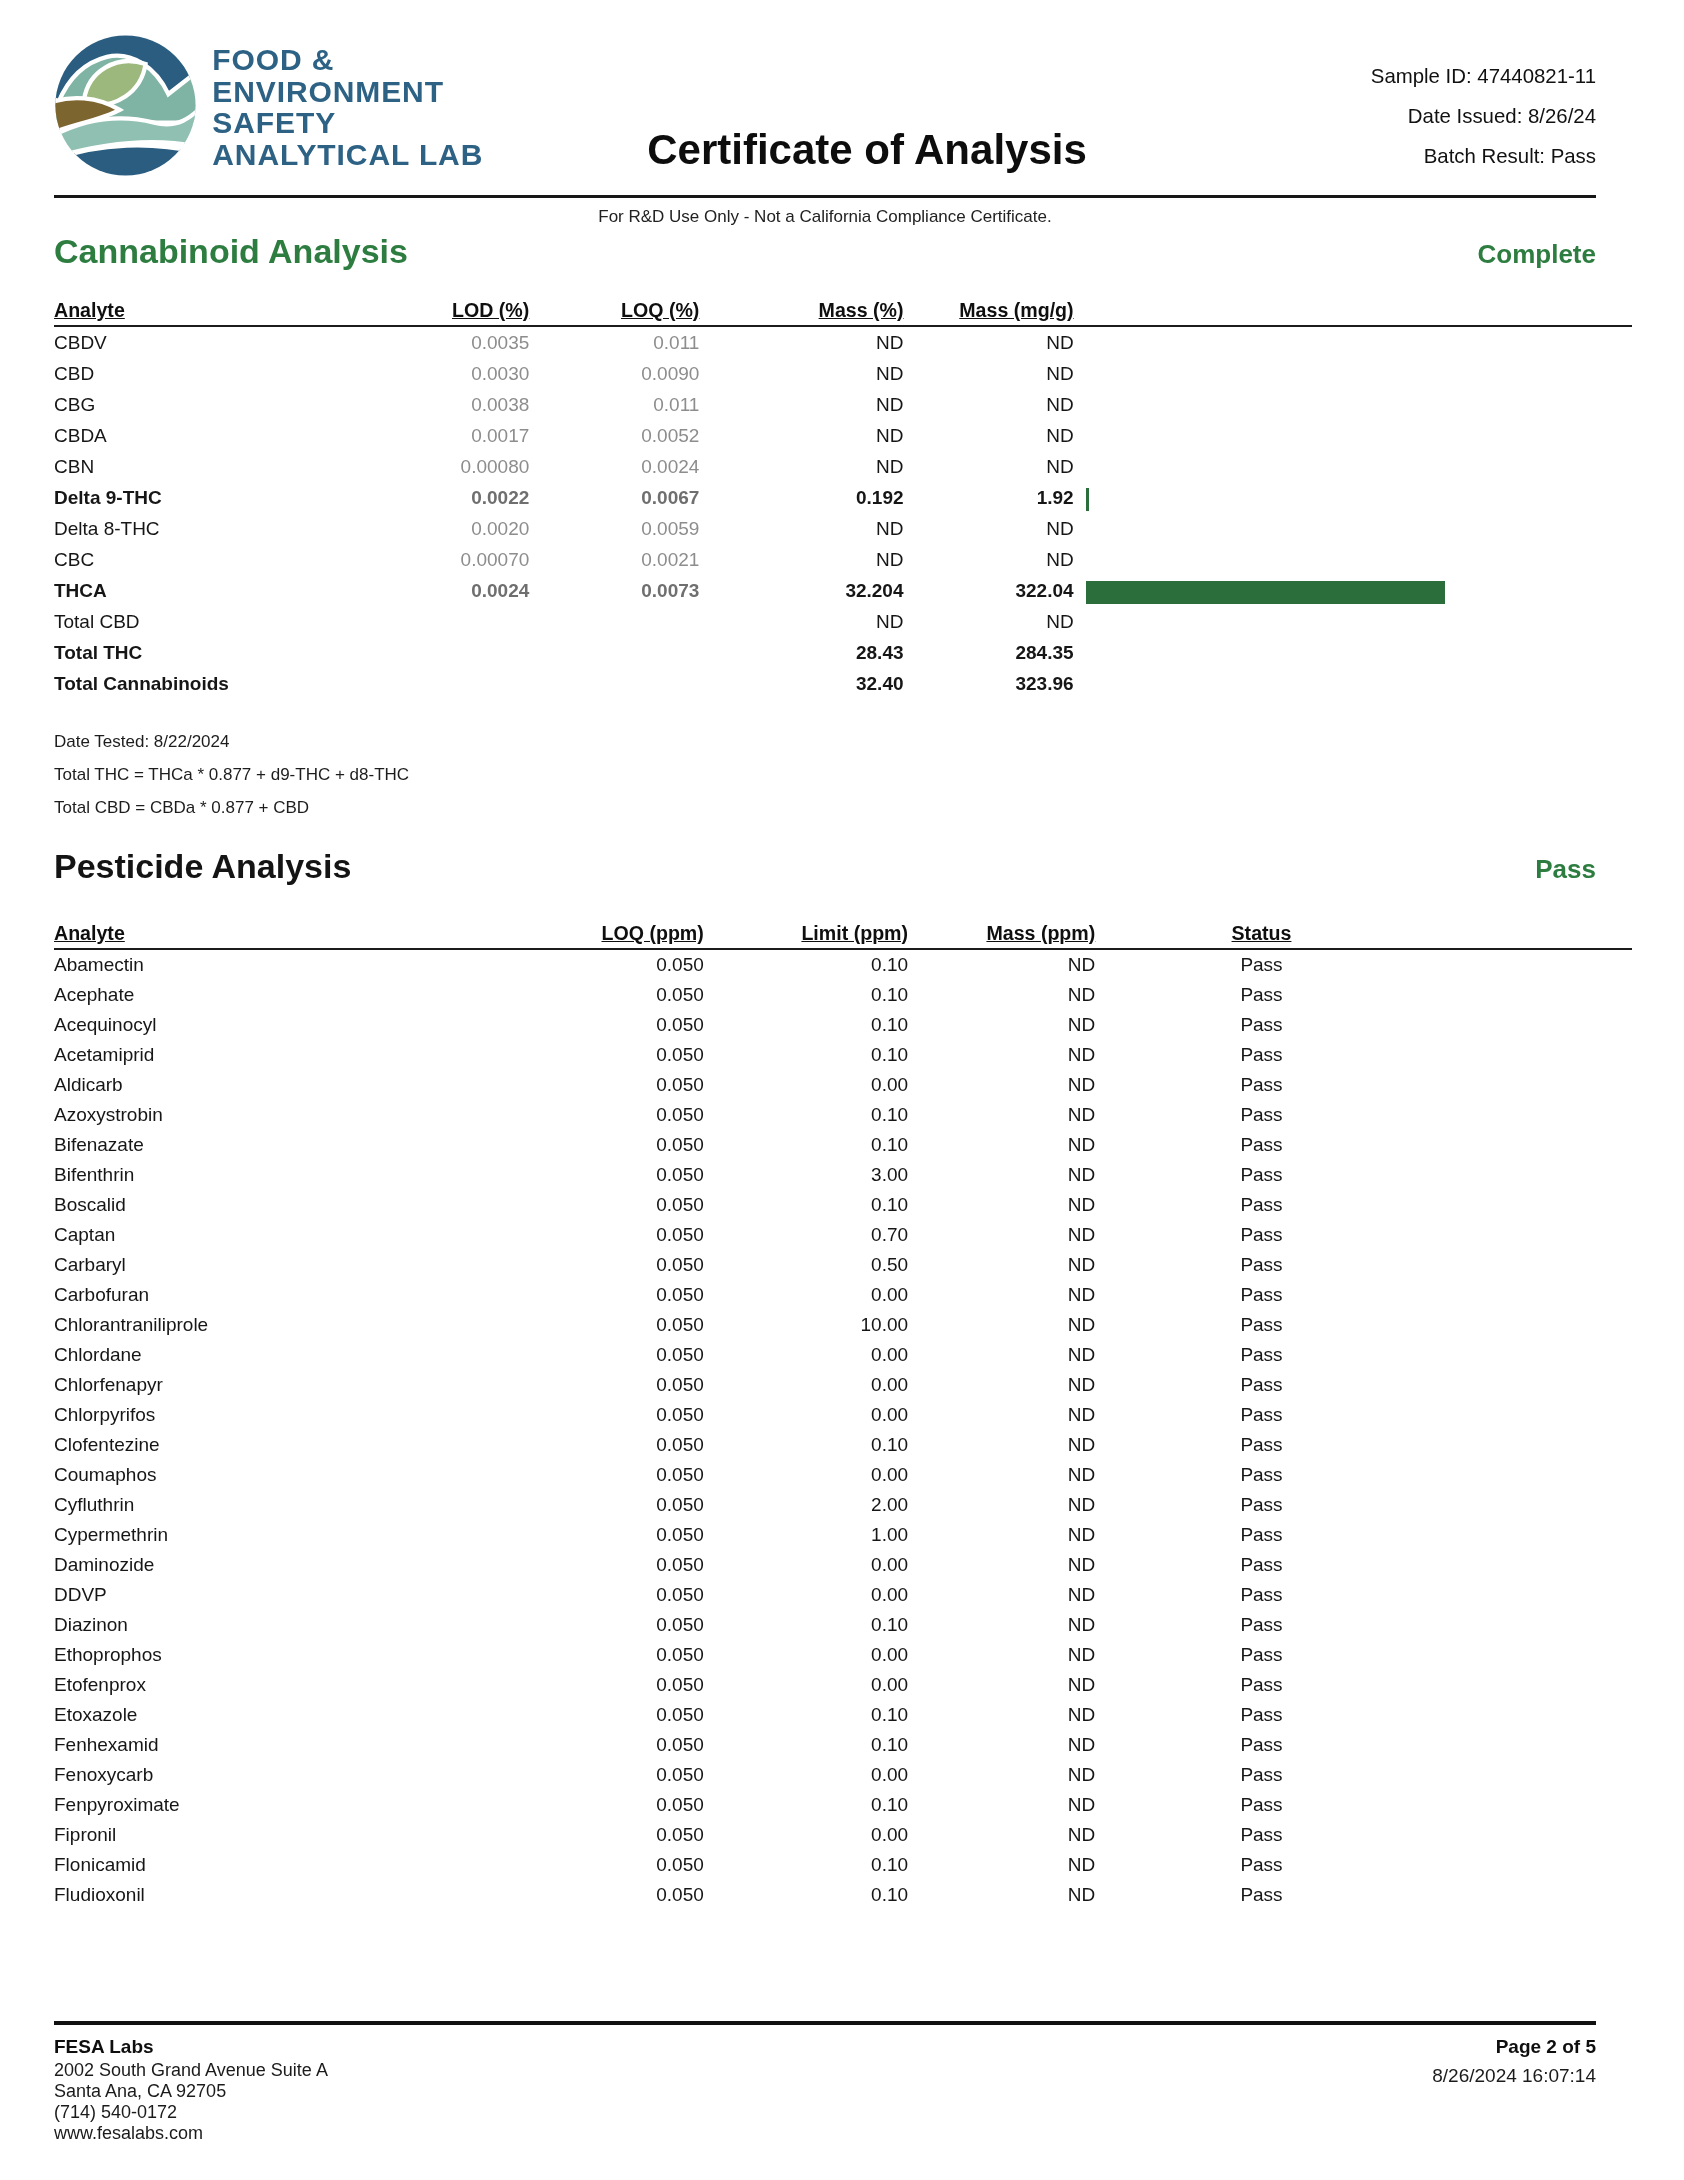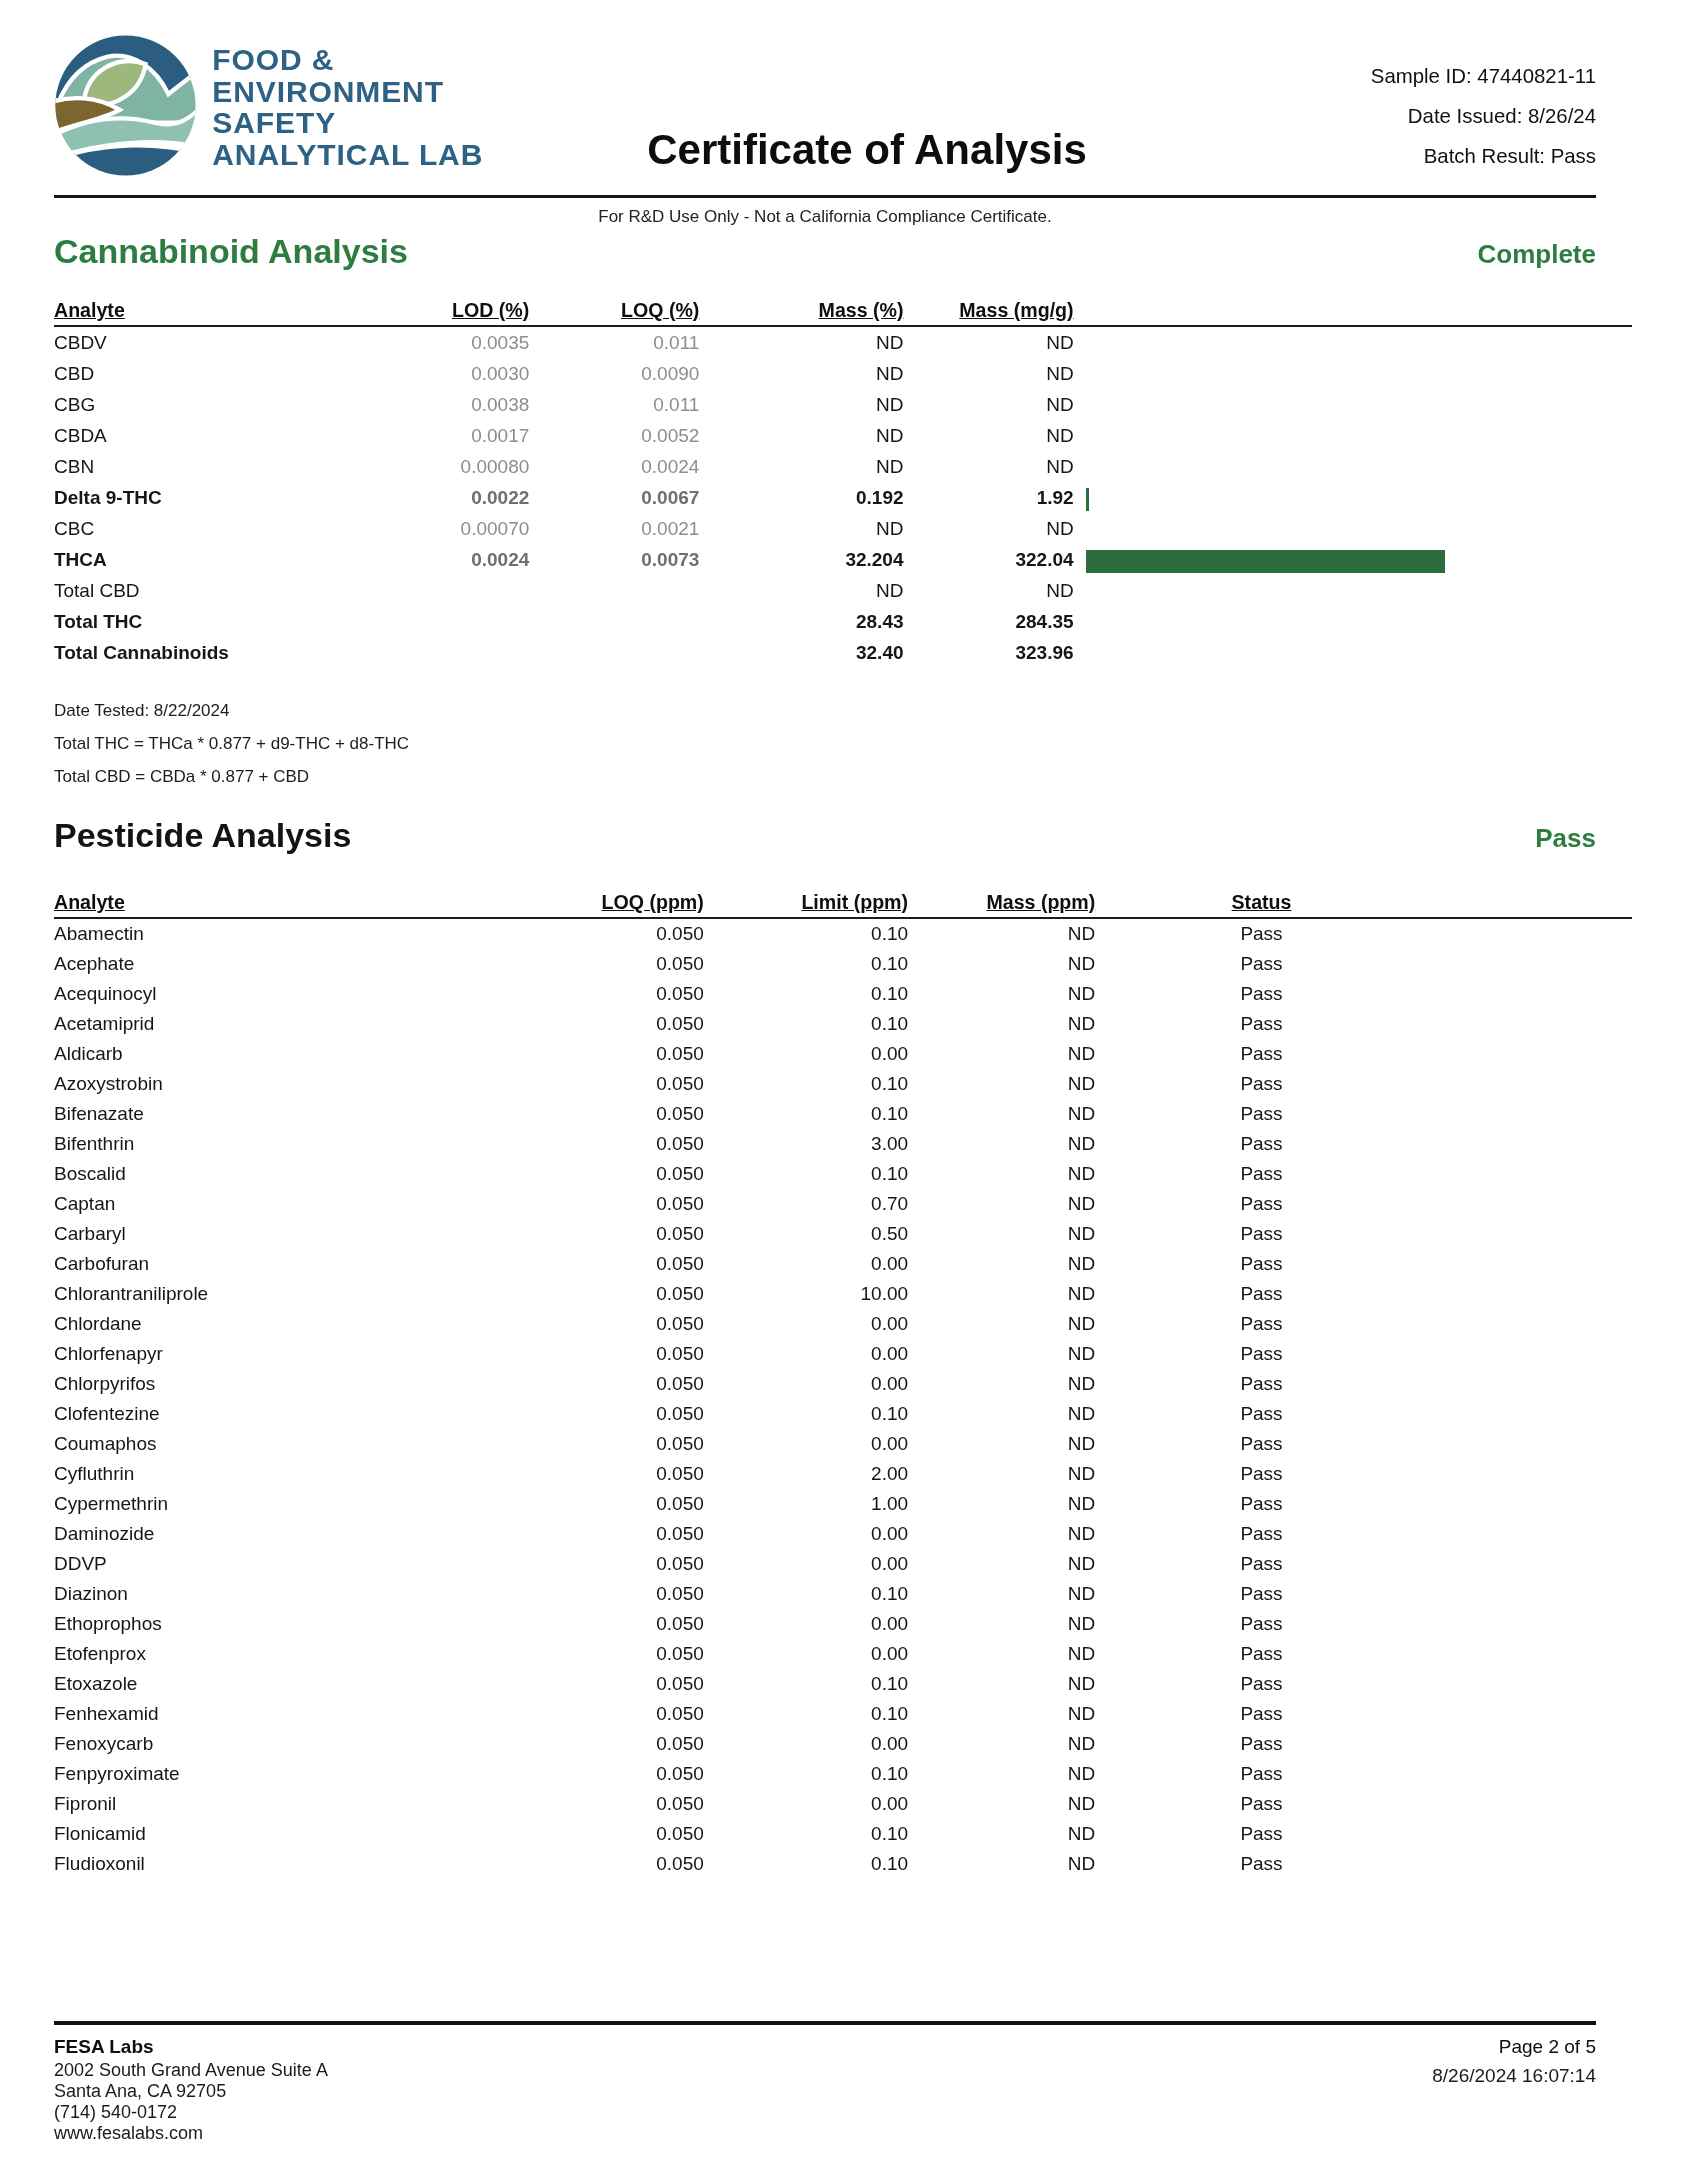--- a/index.html
+++ b/index.html
@@ -82,21 +82,21 @@
 
   
   .footer{
     position:absolute;left:54px;right:54px;top:2021px;
     border-top:4.3px solid #111;padding-top:9.4px;
   }
   .footer-left .lab-name{font-size:19px;font-weight:700;line-height:25.6px;color:#0e0e0e;}
   .footer-left .addr{font-size:18px;line-height:21px;color:#1b1b1b;}
   .footer-left .addr:first-of-type{margin-top:3.4px;}
   .footer-right{position:absolute;right:0;top:9.4px;text-align:right;}
-  .footer-right .pageno{font-size:19px;font-weight:400;line-height:25.6px;color:#0e0e0e;}
+  .footer-right .pageno{font-size:19px;font-weight:700;line-height:25.6px;color:#0e0e0e;}
   .footer-right .stamp{font-size:19px;line-height:31px;color:#1b1b1b;}
 </style>
 </head>
 <body>
 
 <div class="page">
 
   <div class="header">
     <div class="logo">
       <span>
@@ -221,20 +221,30 @@
           <td class="left">Delta 9-THC</td>
           <td class="num lodloq">0.0022</td>
           <td class="num lodloq">0.0067</td>
           <td class="num">0.192</td>
           <td class="num">1.92</td>
           <td class="bar-cell">
             <div class="bar" style="width: 2.1px;"></div>
           </td>
         </tr>
 
+        <tr>
+          <td class="left">Delta 8-THC</td>
+          <td class="num lodloq">0.0020</td>
+          <td class="num lodloq">0.0059</td>
+          <td class="num">ND</td>
+          <td class="num">ND</td>
+          <td class="bar-cell">
+            
+          </td>
+        </tr>
 
         <tr>
           <td class="left">CBC</td>
           <td class="num lodloq">0.00070</td>
           <td class="num lodloq">0.0021</td>
           <td class="num">ND</td>
           <td class="num">ND</td>
           <td class="bar-cell">
             
           </td>

